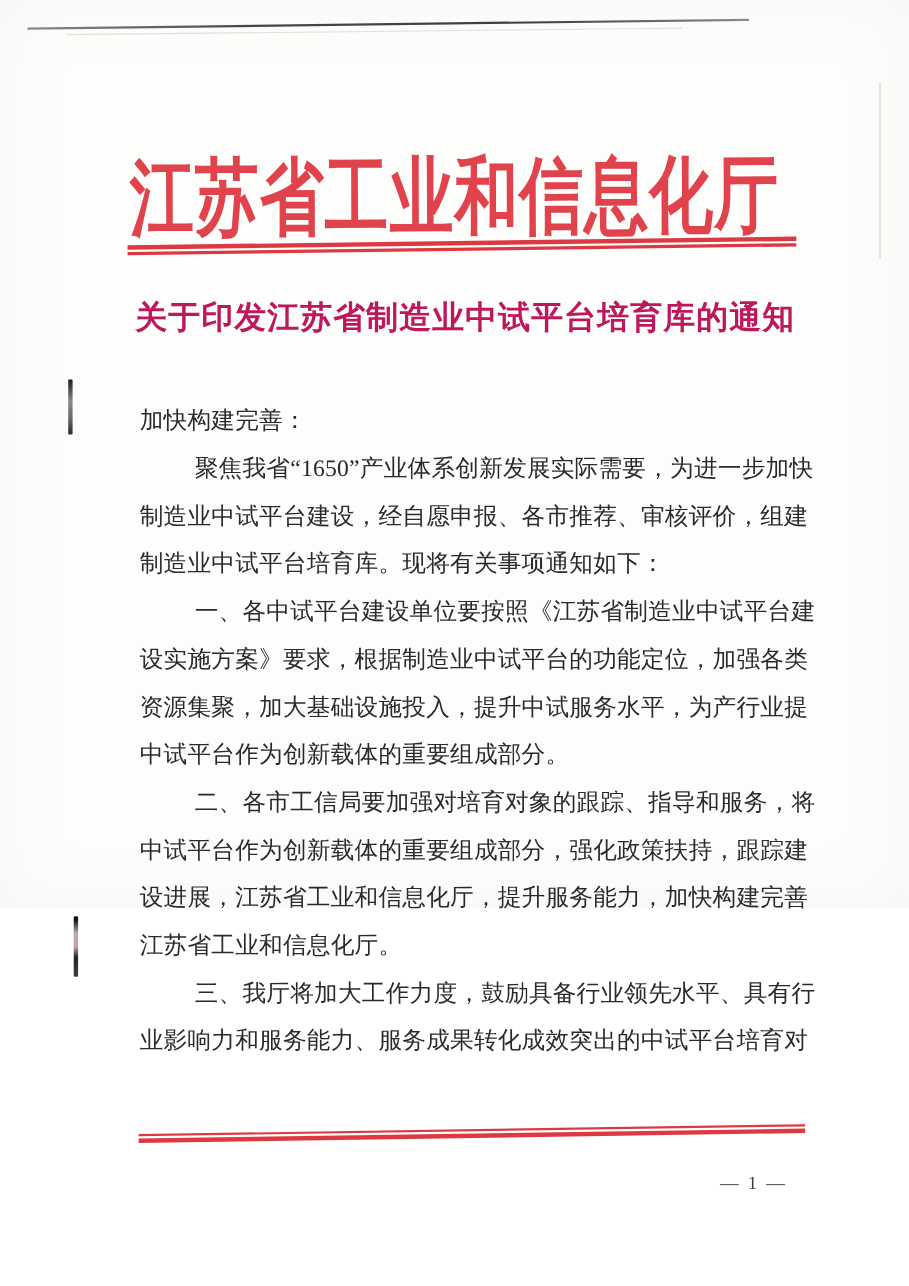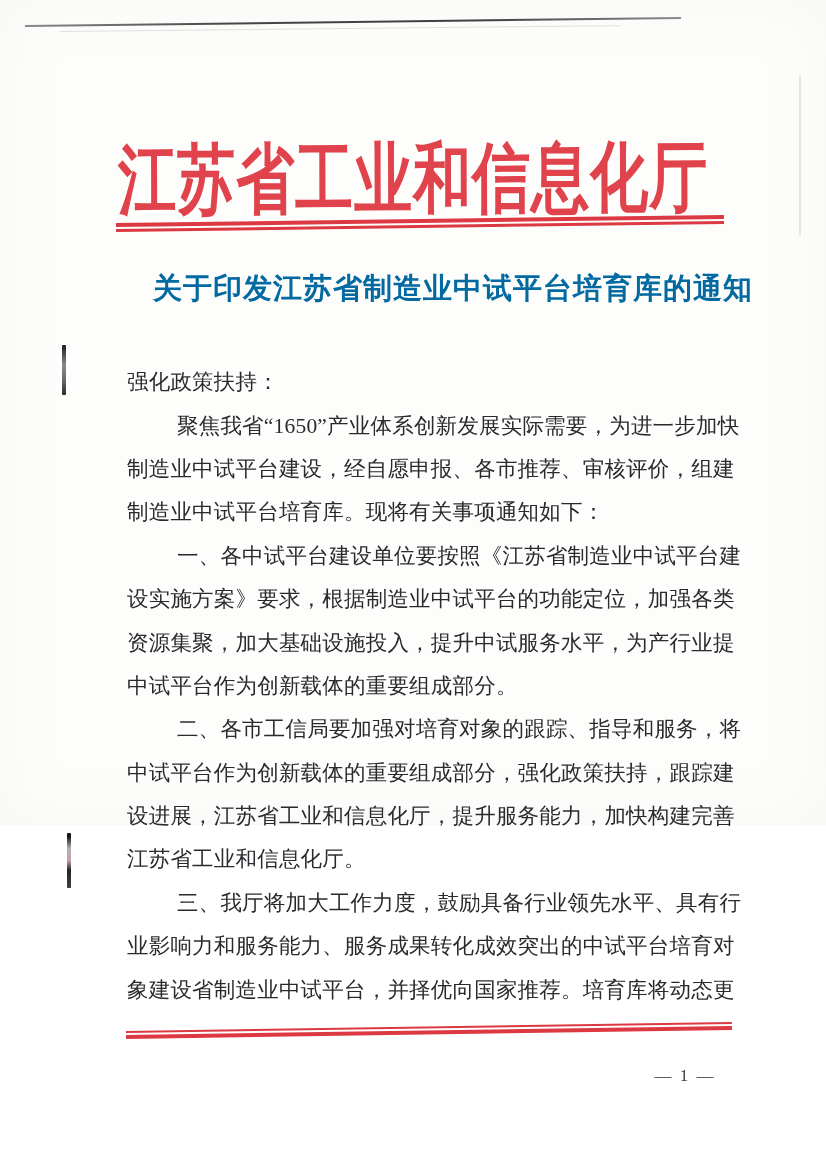--- a/index.html
+++ b/index.html
@@ -66,24 +66,24 @@
     transform-origin: left center;
   }
   .rule-red .bar-a { height: 4px; background: var(--rule-red, #dd3942); }
   .rule-red .bar-gap { height: 2px; background: transparent; }
   .rule-red .bar-b { height: 3px; background: var(--rule-red, #dd3942); }
   
   .doc-title {
     position: absolute;
     left: 93px; top: 269px;
     width: 660px;
-    text-align: right;
+    text-align: center;
     font-size: 29px;
     font-weight: bold;
-    color: #0369a1;
+    color: #be185d;
     letter-spacing: 1px;
     white-space: nowrap;
   }
   
   .binding-mark-1 {
     position: absolute;
     left: 62px; top: 345px;
     width: 4px; height: 50px;
     background: linear-gradient(#1c1c1c, #8a8a8a 40%, #6a6a6a 70%, #2a2a2a);
     border-radius: 1px;
@@ -150,35 +150,34 @@
     <div class="bar-gap"></div>
     <div class="bar-b"></div>
   </div>
 
   <div class="doc-title">关于印发江苏省制造业中试平台培育库的通知</div>
 
   <div class="binding-mark-1"></div>
   <div class="binding-mark-2"></div>
 
   <div class="body-text">
-      <div class="line">强化政策扶持：</div>
+      <div class="line">加快构建完善：</div>
       <div class="line indent">聚焦我省“1650”产业体系创新发展实际需要，为进一步加快</div>
       <div class="line">制造业中试平台建设，经自愿申报、各市推荐、审核评价，组建</div>
       <div class="line">制造业中试平台培育库。现将有关事项通知如下：</div>
       <div class="line indent">一、各中试平台建设单位要按照《江苏省制造业中试平台建</div>
       <div class="line">设实施方案》要求，根据制造业中试平台的功能定位，加强各类</div>
       <div class="line">资源集聚，加大基础设施投入，提升中试服务水平，为产行业提</div>
       <div class="line">中试平台作为创新载体的重要组成部分。</div>
       <div class="line indent">二、各市工信局要加强对培育对象的跟踪、指导和服务，将</div>
       <div class="line">中试平台作为创新载体的重要组成部分，强化政策扶持，跟踪建</div>
       <div class="line">设进展，江苏省工业和信息化厅，提升服务能力，加快构建完善</div>
       <div class="line">江苏省工业和信息化厅。</div>
       <div class="line indent">三、我厅将加大工作力度，鼓励具备行业领先水平、具有行</div>
       <div class="line">业影响力和服务能力、服务成果转化成效突出的中试平台培育对</div>
-      <div class="line">象建设省制造业中试平台，并择优向国家推荐。培育库将动态更</div>
     </div>
 
   <div class="rule-red-footer">
     <div class="bar-a"></div>
     <div class="bar-gap"></div>
     <div class="bar-b"></div>
   </div>
 
   <div class="page-number">— 1 —</div>
 

